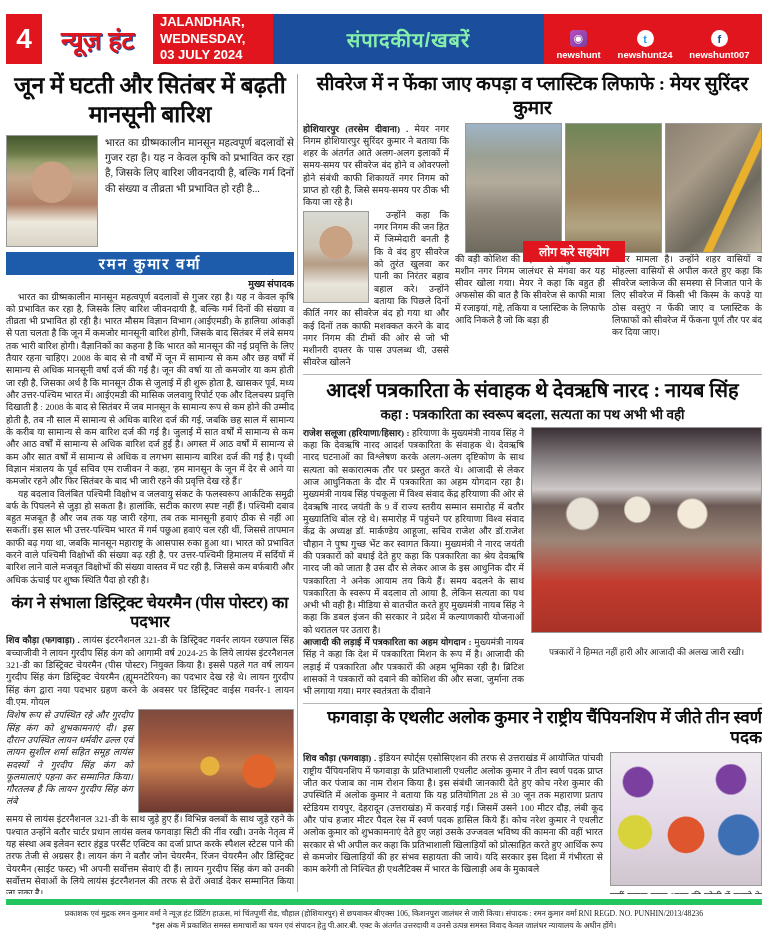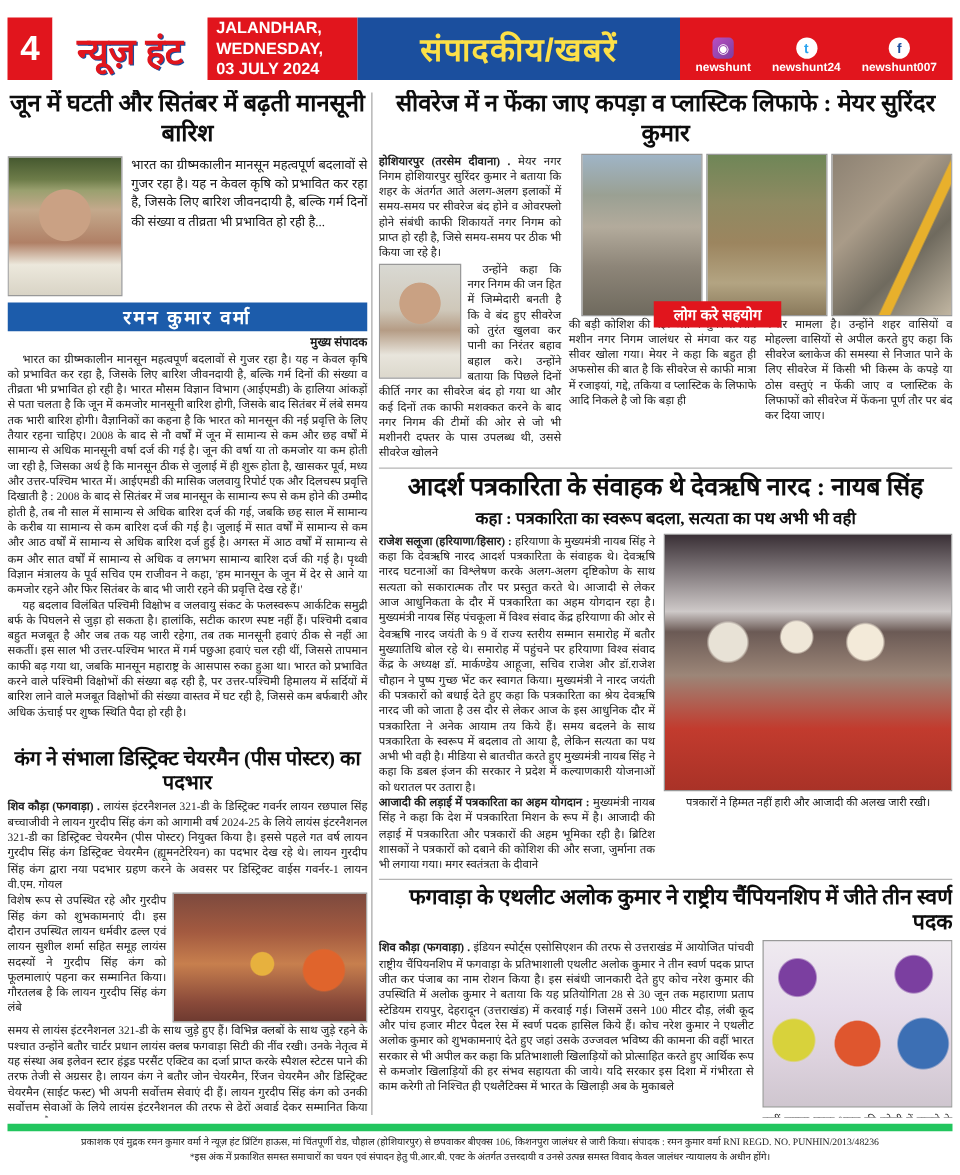--- a/index.html
+++ b/index.html
@@ -7,61 +7,61 @@
   .page {
     position:relative; width:768px; height:940px; background:#fff;
     font-family:"Liberation Serif","DejaVu Sans",serif; color:#1a1a1a;
     margin:0 auto; overflow:hidden;
   }
   .sans { font-family:"Liberation Sans","DejaVu Sans",sans-serif; }
 
   
   .header { position:absolute; top:14px; left:6px; right:6px; height:50px; display:flex; align-items:stretch; }
   .numbox { width:36px; background:#e1151d; color:#fff; font-weight:bold; font-size:28px; display:flex; align-items:center; justify-content:center; }
-  .masthead { width:124px; background:#fff; display:flex; align-items:center; justify-content:center;
-    color:#e1151d; font-weight:bold; font-size:29px; text-shadow:1px 1px 0 #1b4f9e; }
+  .masthead { width:111px; background:#fff; display:flex; align-items:center; justify-content:center;
+    color:#e1151d; font-weight:bold; font-size:25px; text-shadow:1px 1px 0 #1b4f9e; }
   .datebox { width:120px; background:#e1151d; color:#fff; font-weight:bold; font-size:13px; line-height:1.3;
     display:flex; align-items:center; padding-left:7px; }
-  .sectionbox { flex:1; background:#1b4f9e; color:#fde047; font-weight:bold; font-size:26px;
+  .sectionbox { flex:1; background:#1b4f9e; color:#86efac; font-weight:bold; font-size:20px;
     display:flex; align-items:center; justify-content:center; letter-spacing:1px; }
   .socialbox { width:218px; background:#e1151d; display:flex; align-items:flex-end; justify-content:space-around; padding:3px 4px 4px; }
   .social-item { display:flex; flex-direction:column; align-items:center; gap:2px; }
   .social-item .glyph { width:17px; height:17px; border-radius:50%; background:#fff; color:#1b4f9e;
     display:flex; align-items:center; justify-content:center; font-size:11px; font-weight:bold; }
   .glyph.ig { border-radius:4px; background:linear-gradient(135deg,#b94fc1,#7b3fa0); color:#fff; }
   .glyph.tw { background:#fff; color:#2aa3ef; }
   .glyph.fb { background:#fff; color:#1b4f9e; }
   .social-item .handle { color:#fff; font-size:9.5px; font-weight:bold; }
 
   
   .vrule { position:absolute; left:297px; top:74px; height:818px; border-left:1px solid #a8a8a8; }
   .col-left  { position:absolute; left:6px;  top:72px; width:288px; height:822px; overflow:hidden; }
   .col-right { position:absolute; left:303px; top:72px; width:459px; height:822px; overflow:hidden; }
 
-  h1.big { font-size:19px; line-height:1.25; text-align:center; color:#0d0d0d; font-weight:bold; }
+  h1.big { font-size:23px; line-height:1.25; text-align:center; color:#0d0d0d; font-weight:bold; }
   h2.med { font-size:16px; line-height:1.2; text-align:center; color:#0d0d0d; font-weight:bold; }
   .body-txt { font-size:9.15px; line-height:1.345; text-align:justify; color:#222; }
   .body-txt .lead { font-weight:bold; }
   .indent { text-indent:12px; }
 
   
   .intro-row { display:flex; margin-top:5px; }
   .author-photo { width:92px; height:112px; flex:0 0 92px;
     background:
       radial-gradient(circle at 50% 42%, #caa184 0 26%, transparent 27%),
       linear-gradient(180deg,#45582f 0%,#6d7c49 16%,#9aa06f 24%,#c4a98c 38%,#b08066 62%,#ece8dc 78%,#d9d4c6 100%);
     border:1px solid #999; }
   .intro-txt { padding-left:7px; font-size:10.3px; line-height:1.5; text-align:justify; }
   .author-banner { margin-top:5px; height:23px; background:#1c5cab; color:#fff; font-weight:bold; font-size:15px;
     display:flex; align-items:center; justify-content:center; letter-spacing:2px; }
   .author-role { text-align:right; font-weight:bold; font-size:9.5px; margin:2px 0 1px; }
 
   
   .kang-row { display:flex; margin-top:1px; }
-  .kang-left { width:132px; flex:0 0 132px; padding-right:5px; }
+  .kang-left { width:132px; flex:0 0 132px; padding-right:5px;font-style:italic; }
   .kang-photo { flex:1; height:104px; border:1px solid #999;
     background:
       radial-gradient(circle at 46% 55%, #e7b13e 0 9%, transparent 10%),
       radial-gradient(circle at 78% 60%, #e0642c 0 12%, transparent 13%),
       linear-gradient(180deg,#7d4a3e 0%,#a35a40 30%,#c77f4e 55%,#8a4a3a 85%,#6e3a30 100%); }
 
   
   .sew-row { display:flex; margin-top:3px; }
   .sew-col1 { width:152px; flex:0 0 152px; padding-right:6px; }
   .mayor-portrait { float:left; width:66px; height:92px; margin:2px 5px 2px 0; border:1px solid #999;
@@ -88,21 +88,21 @@
   .narad-sub { text-align:center; font-weight:bold; font-size:13.5px; color:#111; margin:3px 0 4px; }
   .narad-row { display:flex; }
   .narad-left { width:228px; flex:0 0 228px; padding-right:7px; }
   .narad-right { flex:1; }
   .narad-photo { height:206px; border:1px solid #999;
     background:
       radial-gradient(circle at 22% 42%, #e8e2d6 0 7%, transparent 8%),
       radial-gradient(circle at 46% 40%, #efe7d8 0 7%, transparent 8%),
       radial-gradient(circle at 70% 42%, #f3ead9 0 7%, transparent 8%),
       linear-gradient(180deg,#3a3036 0%,#63525050 30%,#6b5a55 38%,#9c8678 55%,#c23b2e 76%,#a93227 100%); }
-  .narad-caption { font-size:8.9px; text-align:center; margin-top:2px; color:#222; }
+  .narad-caption { font-size:8.9px; text-align:center; margin-top:12px; color:#222; }
 
   
   h1.ath { font-size:17px; line-height:1.2; text-align:right; font-weight:bold; color:#0d0d0d; }
   .ath-row { display:flex; margin-top:4px; }
   .ath-left { flex:1; padding-right:7px; }
   .ath-right { width:152px; flex:0 0 152px; }
   .ath-photo { height:134px; border:1px solid #999;
     background:
       radial-gradient(circle at 50% 62%, #df562e 0 16%, transparent 17%),
       radial-gradient(circle at 16% 60%, #d8d23b 0 11%, transparent 12%),
@@ -156,21 +156,21 @@
       <div class="intro-row">
         <div class="author-photo"></div>
         <div class="intro-txt">भारत का ग्रीष्मकालीन मानसून महत्वपूर्ण बदलावों से गुजर रहा है। यह न केवल कृषि को प्रभावित कर रहा है, जिसके लिए बारिश जीवनदायी है, बल्कि गर्म दिनों की संख्या व तीव्रता भी प्रभावित हो रही है...</div>
       </div>
       <div class="author-banner">रमन कुमार वर्मा</div>
       <div class="author-role">मुख्य संपादक</div>
       <p class="body-txt indent">भारत का ग्रीष्मकालीन मानसून महत्वपूर्ण बदलावों से गुजर रहा है। यह न केवल कृषि को प्रभावित कर रहा है, जिसके लिए बारिश जीवनदायी है, बल्कि गर्म दिनों की संख्या व तीव्रता भी प्रभावित हो रही है। भारत मौसम विज्ञान विभाग (आईएमडी) के हालिया आंकड़ों से पता चलता है कि जून में कमजोर मानसूनी बारिश होगी, जिसके बाद सितंबर में लंबे समय तक भारी बारिश होगी। वैज्ञानिकों का कहना है कि भारत को मानसून की नई प्रवृत्ति के लिए तैयार रहना चाहिए। 2008 के बाद से नौ वर्षों में जून में सामान्य से कम और छह वर्षों में सामान्य से अधिक मानसूनी वर्षा दर्ज की गई है। जून की वर्षा या तो कमजोर या कम होती जा रही है, जिसका अर्थ है कि मानसून ठीक से जुलाई में ही शुरू होता है, खासकर पूर्व, मध्य और उत्तर-पश्चिम भारत में।  आईएमडी की मासिक जलवायु रिपोर्ट एक और दिलचस्प प्रवृत्ति दिखाती है : 2008 के बाद से सितंबर में जब मानसून के सामान्य रूप से कम होने की उम्मीद होती है, तब नौ साल में सामान्य से अधिक बारिश दर्ज की गई, जबकि छह साल में सामान्य के करीब या सामान्य से कम बारिश दर्ज की गई है। जुलाई में सात वर्षों में सामान्य से कम और आठ वर्षों में सामान्य से अधिक बारिश दर्ज हुई है। अगस्त में आठ वर्षों में सामान्य से कम और सात वर्षों में सामान्य से अधिक व लगभग सामान्य बारिश दर्ज की गई है। पृथ्वी विज्ञान मंत्रालय के पूर्व सचिव एम राजीवन ने कहा, 'हम मानसून के जून में देर से आने या कमजोर रहने और फिर सितंबर के बाद भी जारी रहने की प्रवृत्ति देख रहे हैं।'</p>
       <p class="body-txt indent">यह बदलाव विलंबित पश्चिमी विक्षोभ व जलवायु संकट के फलस्वरूप आर्कटिक समुद्री बर्फ के पिघलने से जुड़ा हो सकता है। हालांकि, सटीक कारण स्पष्ट नहीं हैं। पश्चिमी दबाव बहुत मजबूत है और जब तक यह जारी रहेगा, तब तक मानसूनी हवाएं ठीक से नहीं आ सकतीं। इस साल भी उत्तर-पश्चिम भारत में गर्म पछुआ हवाएं चल रही थीं, जिससे तापमान काफी बढ़ गया था, जबकि मानसून महाराष्ट्र के आसपास रुका हुआ था। भारत को प्रभावित करने वाले पश्चिमी विक्षोभों की संख्या बढ़ रही है, पर उत्तर-पश्चिमी हिमालय में सर्दियों में बारिश लाने वाले मजबूत विक्षोभों की संख्या वास्तव में घट रही है, जिससे कम बर्फबारी और अधिक ऊंचाई पर शुष्क स्थिति पैदा हो रही है।</p>
     </div>
 
-    <div style="margin-top:22px;">
+    <div style="margin-top:7px;">
       <h2 class="med">कंग ने संभाला डिस्ट्रिक्ट चेयरमैन (पीस पोस्टर) का पदभार</h2>
       <p class="body-txt" style="margin-top:3px;">
         <span class="lead">शिव कौड़ा (फगवाड़ा) .</span>
         <span>लायंस इंटरनैशनल 321-डी के डिस्ट्रिक्ट गवर्नर लायन रछपाल सिंह बच्चाजीवी ने लायन गुरदीप सिंह कंग को आगामी वर्ष 2024-25 के लिये लायंस इंटरनैशनल 321-डी का डिस्ट्रिक्ट चेयरमैन (पीस पोस्टर) नियुक्त किया है। इससे पहले गत वर्ष लायन गुरदीप सिंह कंग डिस्ट्रिक्ट चेयरमैन (ह्यूमनटेरियन) का पदभार देख रहे थे। लायन गुरदीप सिंह कंग द्वारा नया पदभार ग्रहण करने के अवसर पर डिस्ट्रिक्ट वाईस गवर्नर-1 लायन वी.एम. गोयल</span>
       </p>
       <div class="kang-row">
         <div class="kang-left body-txt">विशेष रूप से उपस्थित रहे और गुरदीप सिंह कंग को शुभकामनाएं दी। इस दौरान उपस्थित लायन धर्मवीर ढल्ल एवं लायन सुशील शर्मा सहित समूह लायंस सदस्यों ने गुरदीप सिंह कंग को फूलमालाएं पहना कर सम्मानित किया। गौरतलब है कि लायन गुरदीप सिंह कंग लंबे</div>
         <div class="kang-photo"></div>
       </div>
       <p class="body-txt">समय से लायंस इंटरनैशनल 321-डी के साथ जुड़े हुए हैं। विभिन्न क्लबों के साथ जुड़े रहने के पश्चात उन्होंने बतौर चार्टर प्रधान लायंस क्लब फगवाड़ा सिटी की नींव रखी। उनके नेतृत्व में यह संस्था अब इलेवन स्टार हंड्रड परसैंट एक्टिव का दर्जा प्राप्त करके स्पैशल स्टेटस पाने की तरफ तेजी से अग्रसर है। लायन कंग ने बतौर जोन चेयरमैन, रिंजन चेयरमैन और डिस्ट्रिक्ट चेयरमैन (साईट फस्ट) भी अपनी सर्वोत्तम सेवाएं दी हैं। लायन गुरदीप सिंह कंग को उनकी सर्वोत्तम सेवाओं के लिये लायंस इंटरनैशनल की तरफ से ढेरों अवार्ड देकर सम्मानित किया जा चुका है।</p>

